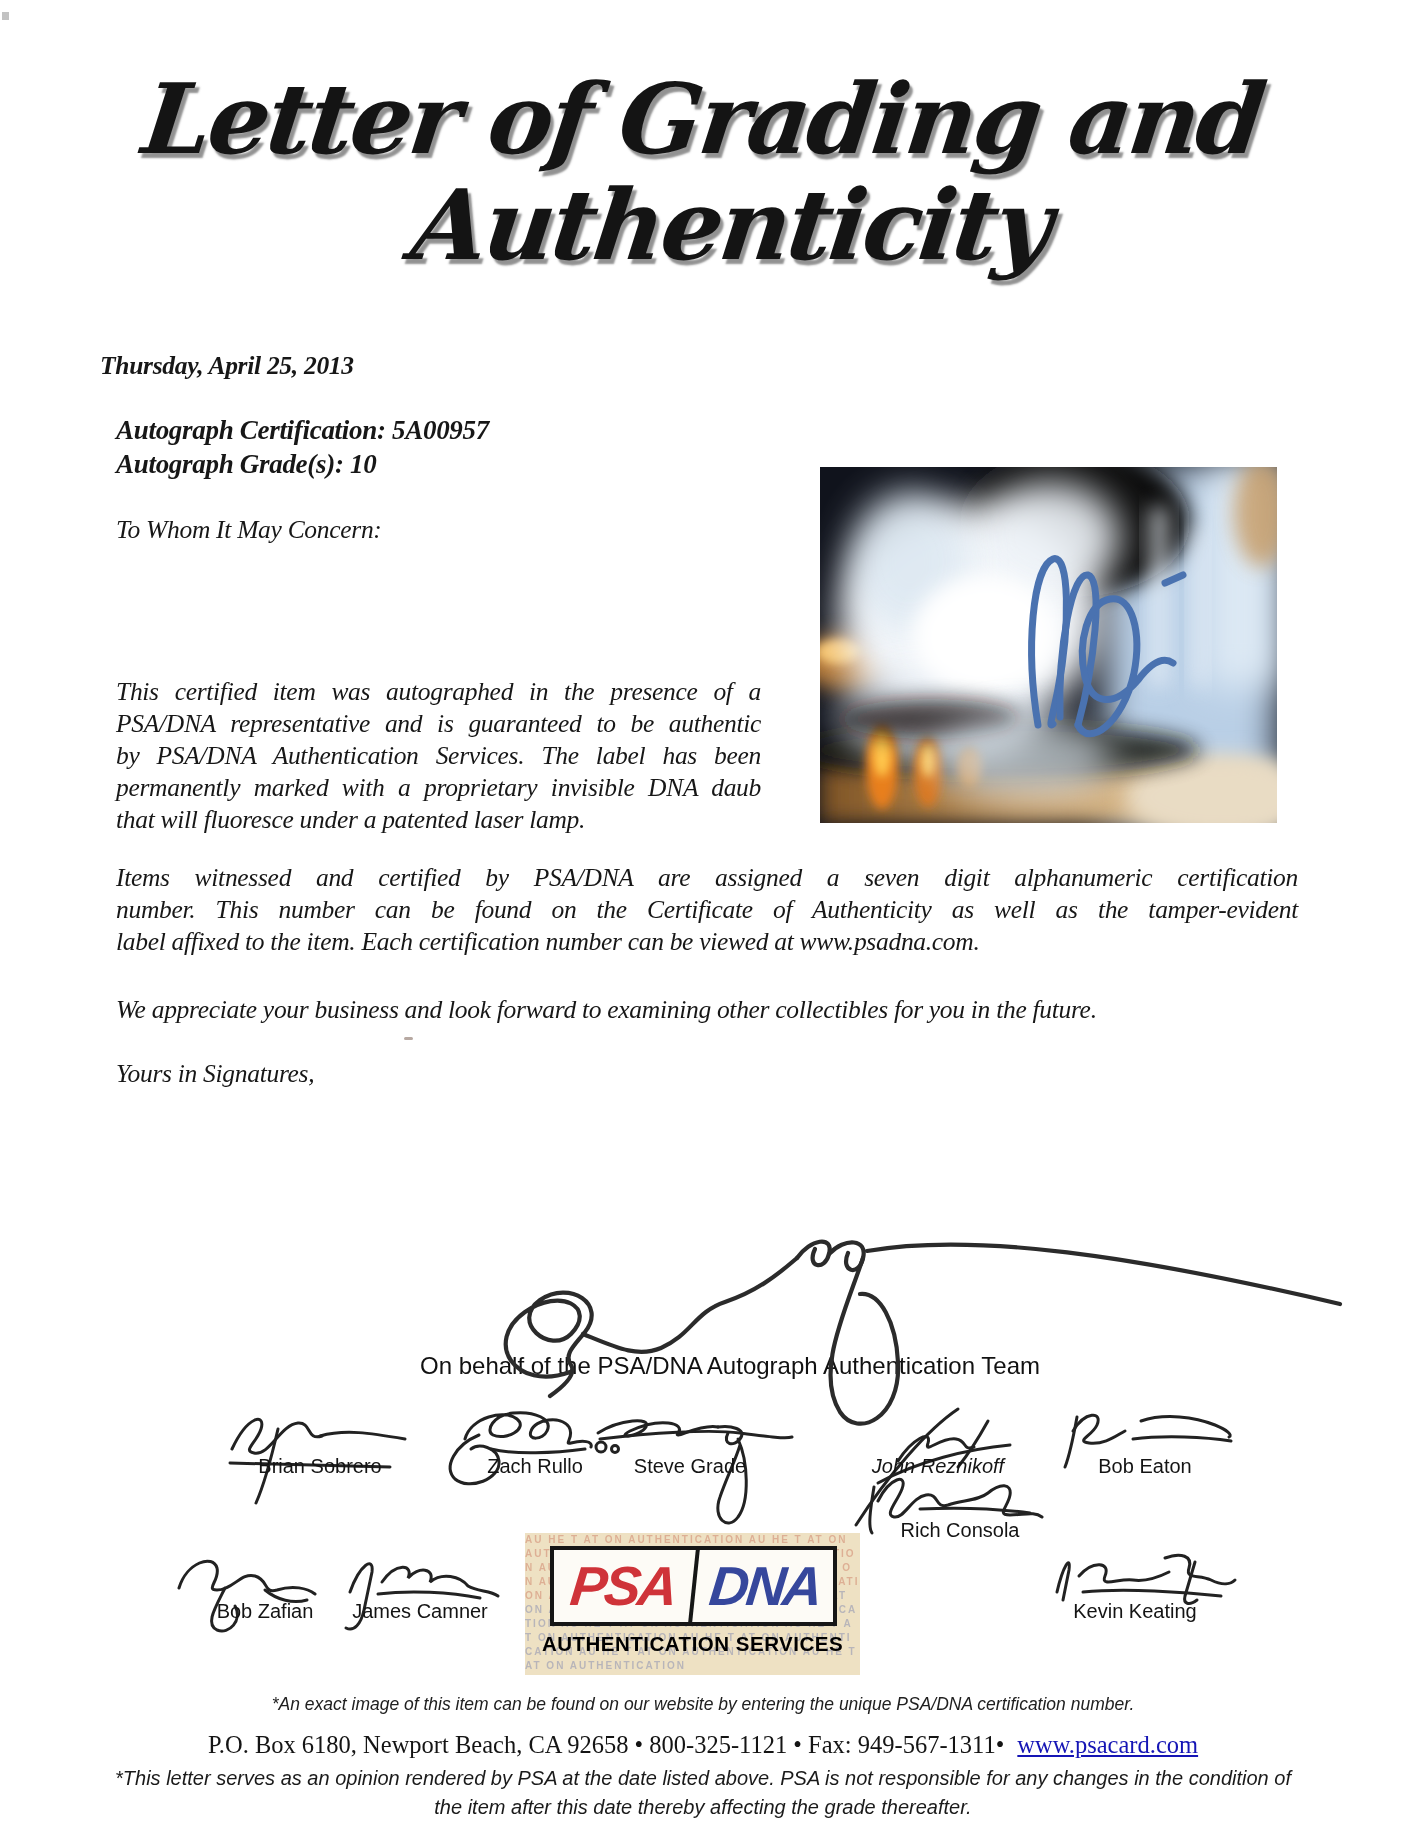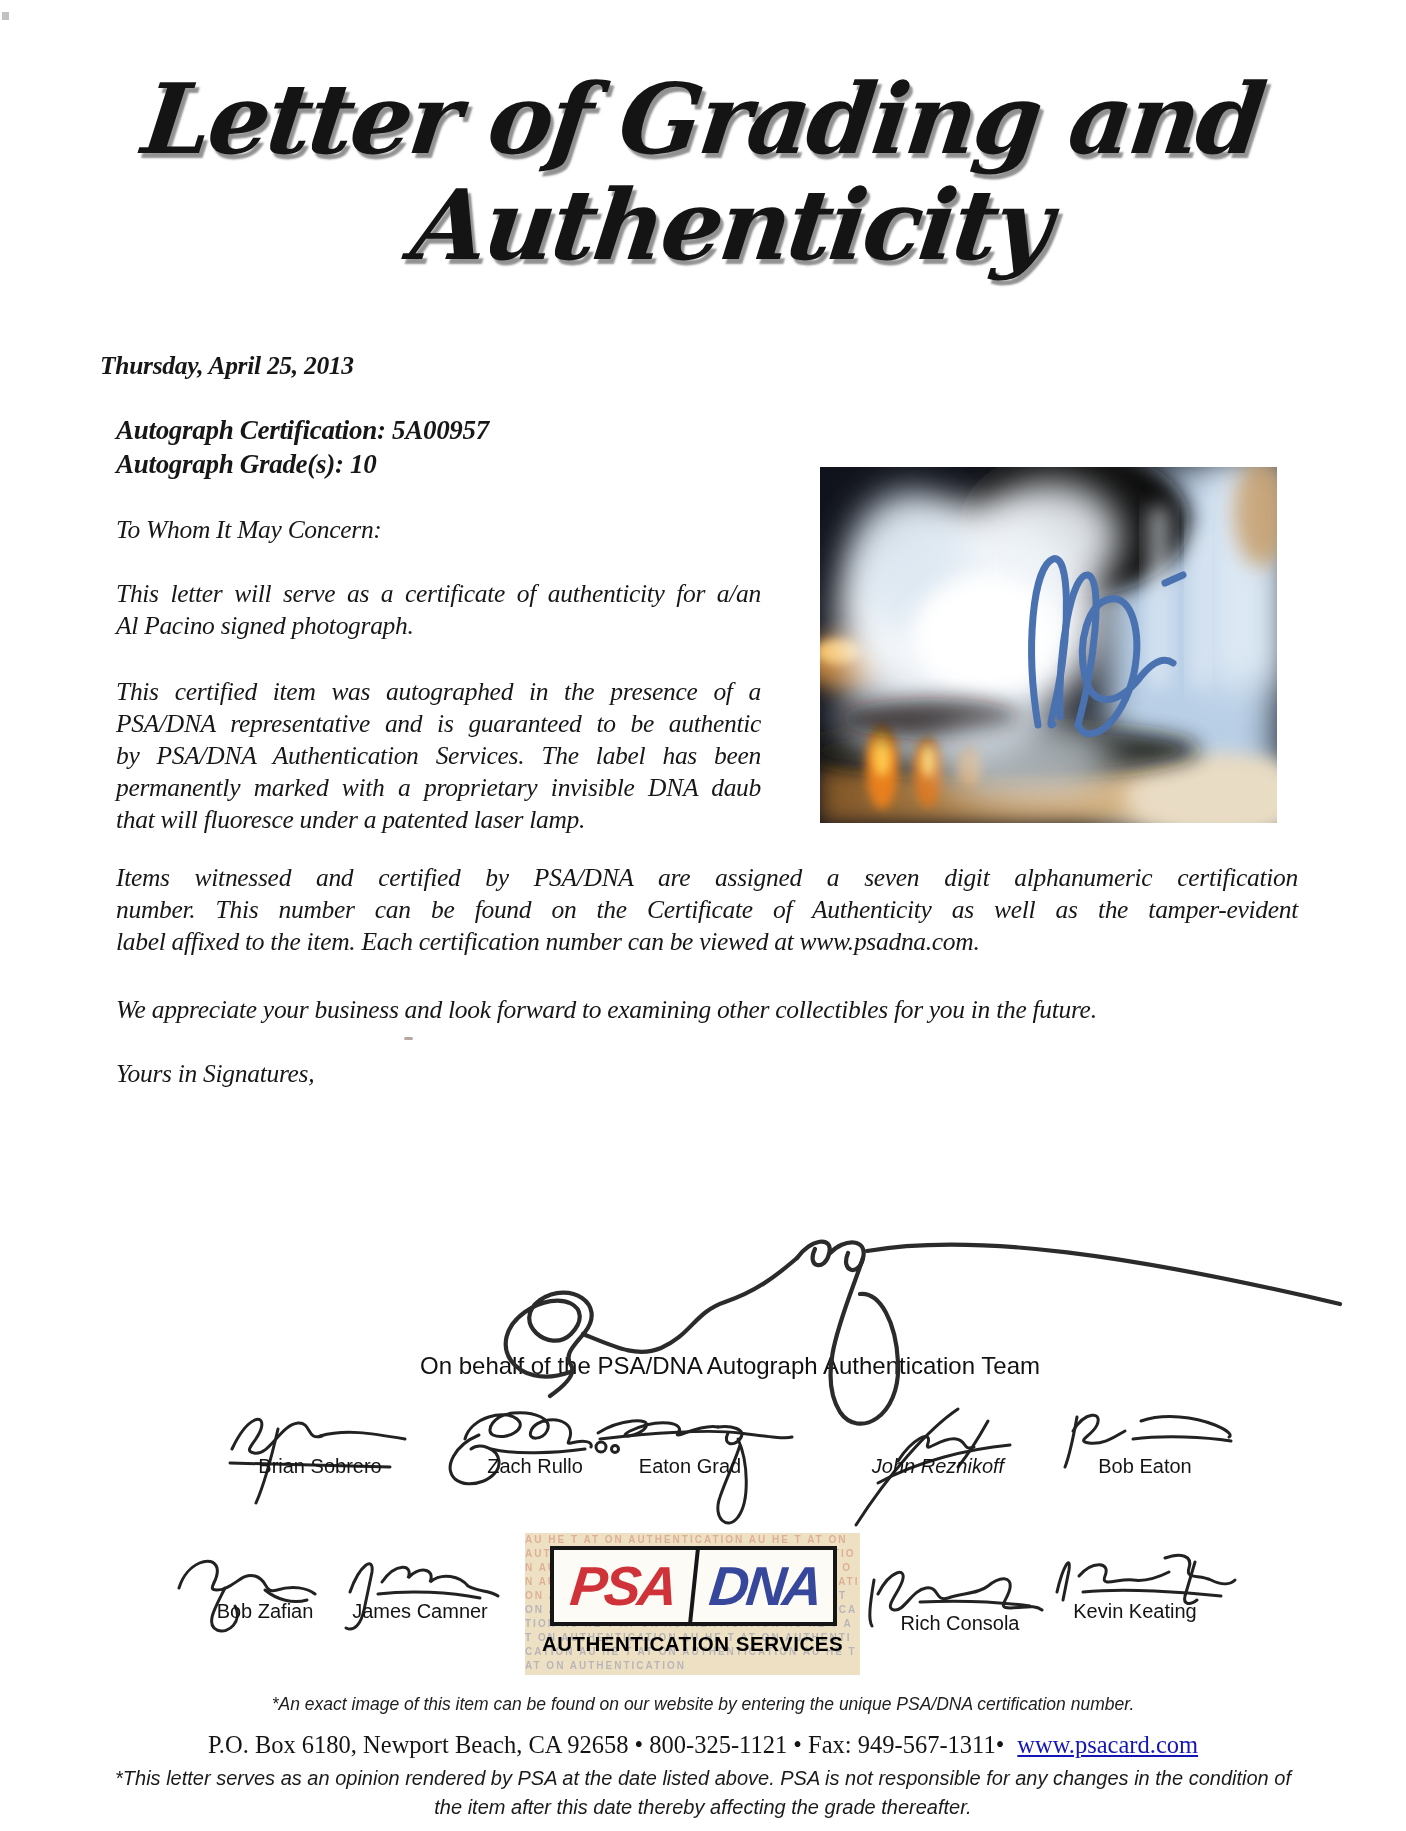--- a/index.html
+++ b/index.html
@@ -97,24 +97,20 @@
 
   <div class="title-line" style="top:62px;">Letter of Grading and</div>
   <div class="title-line" style="top:168px;left:28px;">Authenticity</div>
 
   <div class="abs body-text" style="left:100px;top:350px;font-weight:bold;">Thursday, April 25, 2013</div>
   <div class="abs body-text bold" style="left:116px;top:414px;">Autograph Certification: 5A00957</div>
   <div class="abs body-text bold" style="left:116px;top:448px;">Autograph Grade(s): 10</div>
 
   <div class="abs body-text" style="left:116px;top:514px;">To Whom It May Concern:</div>
 
-  <div class="abs body-text" style="left:116px;top:578px;width:645px;">
-    <div class="jline">This letter will serve as a certificate of authenticity for a/an</div>
-    <div class="jline last">Al Pacino signed photograph.</div>
-  </div>
 
   <div class="abs body-text" style="left:116px;top:676px;width:645px;">
     <div class="jline">This certified item was autographed in the presence of a</div>
     <div class="jline">PSA/DNA representative and is guaranteed to be authentic</div>
     <div class="jline">by PSA/DNA Authentication Services.  The label has been</div>
     <div class="jline">permanently marked with a proprietary invisible DNA daub</div>
     <div class="jline last">that will fluoresce under a patented laser lamp.</div>
   </div>
 
   <div class="photo">
@@ -217,21 +213,21 @@
   </div>
   <div class="signer row1" style="left:590px;top:1405px;">
     <svg class="scribble" width="210" height="140" viewBox="0 0 210 140">
       <g stroke="#222" stroke-width="3" fill="none" stroke-linecap="round">
         <path d="M8,28 C30,14 62,12 56,22 C50,32 24,34 40,26 C70,12 96,18 88,28 C82,36 110,18 128,22"></path>
         <path d="M10,34 C60,28 120,24 150,28 C180,32 196,34 202,32"></path>
         <path d="M128,22 C140,20 158,24 150,34 C144,42 132,40 138,28"></path>
         <path d="M148,34 C158,56 160,96 148,112 C138,126 122,114 130,92 C136,74 146,54 150,40"></path>
       </g>
     </svg>
-    <div class="signer-name">Eaton Grad</div>
+    <div class="signer-name">Steve Grade</div>
   </div>
   <div class="signer row1" style="left:838px;top:1405px;font-style:italic;">
     <svg class="scribble" width="200" height="140" viewBox="0 0 200 140">
       <g stroke="#222" stroke-width="3" fill="none" stroke-linecap="round">
         <path d="M18,120 C50,70 90,24 120,4"></path>
         <path d="M60,56 C74,34 94,24 90,38 C86,50 102,32 118,34 C130,36 124,46 136,42"></path>
         <path d="M40,78 C80,56 130,44 172,40"></path>
         <path d="M150,16 C140,34 128,52 120,62"></path>
       </g>
     </svg>
@@ -275,21 +271,21 @@
       <span class="rowr">AU HE T AT ON AUTHENTICATION AU HE T AT ON AUTHENTICATION AU HE T AT ON AUTHENTICATION AU HE T AT ON AUTHENTICATION AU HE T AT ON AUTHENTICATION AU HE T AT ON AUTHENTICATION AU HE T AT ON AUTHENTICATION</span>
       <span class="rowb">AU HE T AT ON AUTHENTICATION AU HE T AT ON AUTHENTICATION AU HE T AT ON AUTHENTICATION AU HE T AT ON AUTHENTICATION AU HE T AT ON AUTHENTICATION AU HE T AT ON AUTHENTICATION AU HE T AT ON AUTHENTICATION</span>
     </div>
     <div class="logo-box">
       <div class="logo-cell psa" style="color:#cf3339;">PSA</div>
       <div class="logo-cell" style="color:#36479c;">DNA</div>
     </div>
     <div class="logo-sub">AUTHENTICATION SERVICES</div>
   </div>
 
-  <div class="signer row2" style="left:860px;top:1560px;">
+  <div class="signer row2" style="left:860px;top:1467px;">
     <svg class="scribble" width="200" height="110" viewBox="0 0 200 110">
       <g stroke="#222" stroke-width="3" fill="none" stroke-linecap="round">
         <path d="M18,34 C30,10 48,6 42,22 C37,35 24,48 34,50 C44,52 52,30 66,28 C80,26 74,42 88,38 C102,33 118,34 128,26 C140,16 152,16 150,28 C148,40 136,48 150,48 C164,48 174,44 182,50"></path>
         <path d="M14,20 C10,44 8,60 12,66"></path>
         <path d="M60,42 C100,40 140,42 170,46"></path>
       </g>
     </svg>
     <div class="signer-name">Rich Consola</div>
   </div>
   <div class="signer row2" style="left:1035px;top:1548px;">

